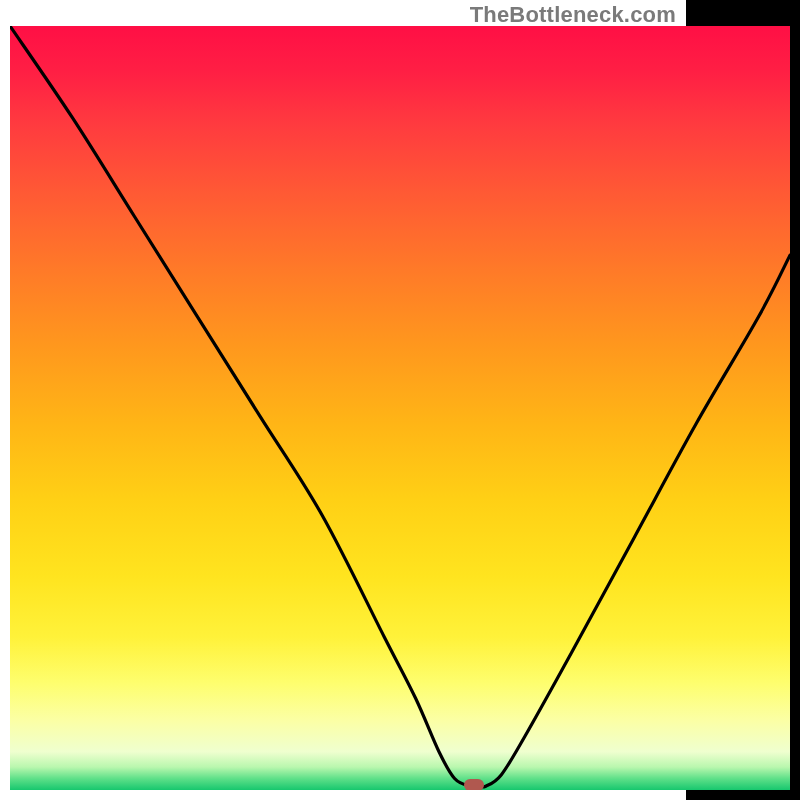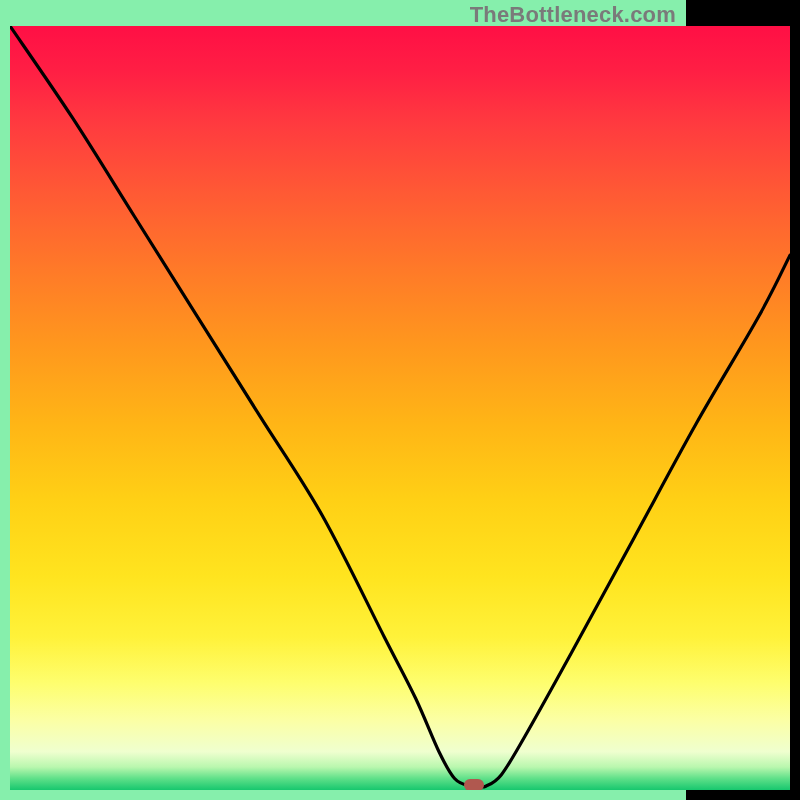--- a/index.html
+++ b/index.html
@@ -9,21 +9,21 @@
     height: 800px;
     background: #000;
     overflow: hidden;
   }
   .frame {
     position: absolute;
     top: 0;
     left: 0;
     width: 686px;
     height: 800px;
-    background: #86efac;
+    background: #ffffff;
   }
   .watermark {
     position: absolute;
     top: 2px;
     right: 10px;
     font-family: Arial, Helvetica, sans-serif;
     font-size: 22px;
     font-weight: 600;
     color: #7a7a7a;
     letter-spacing: 0.2px;

